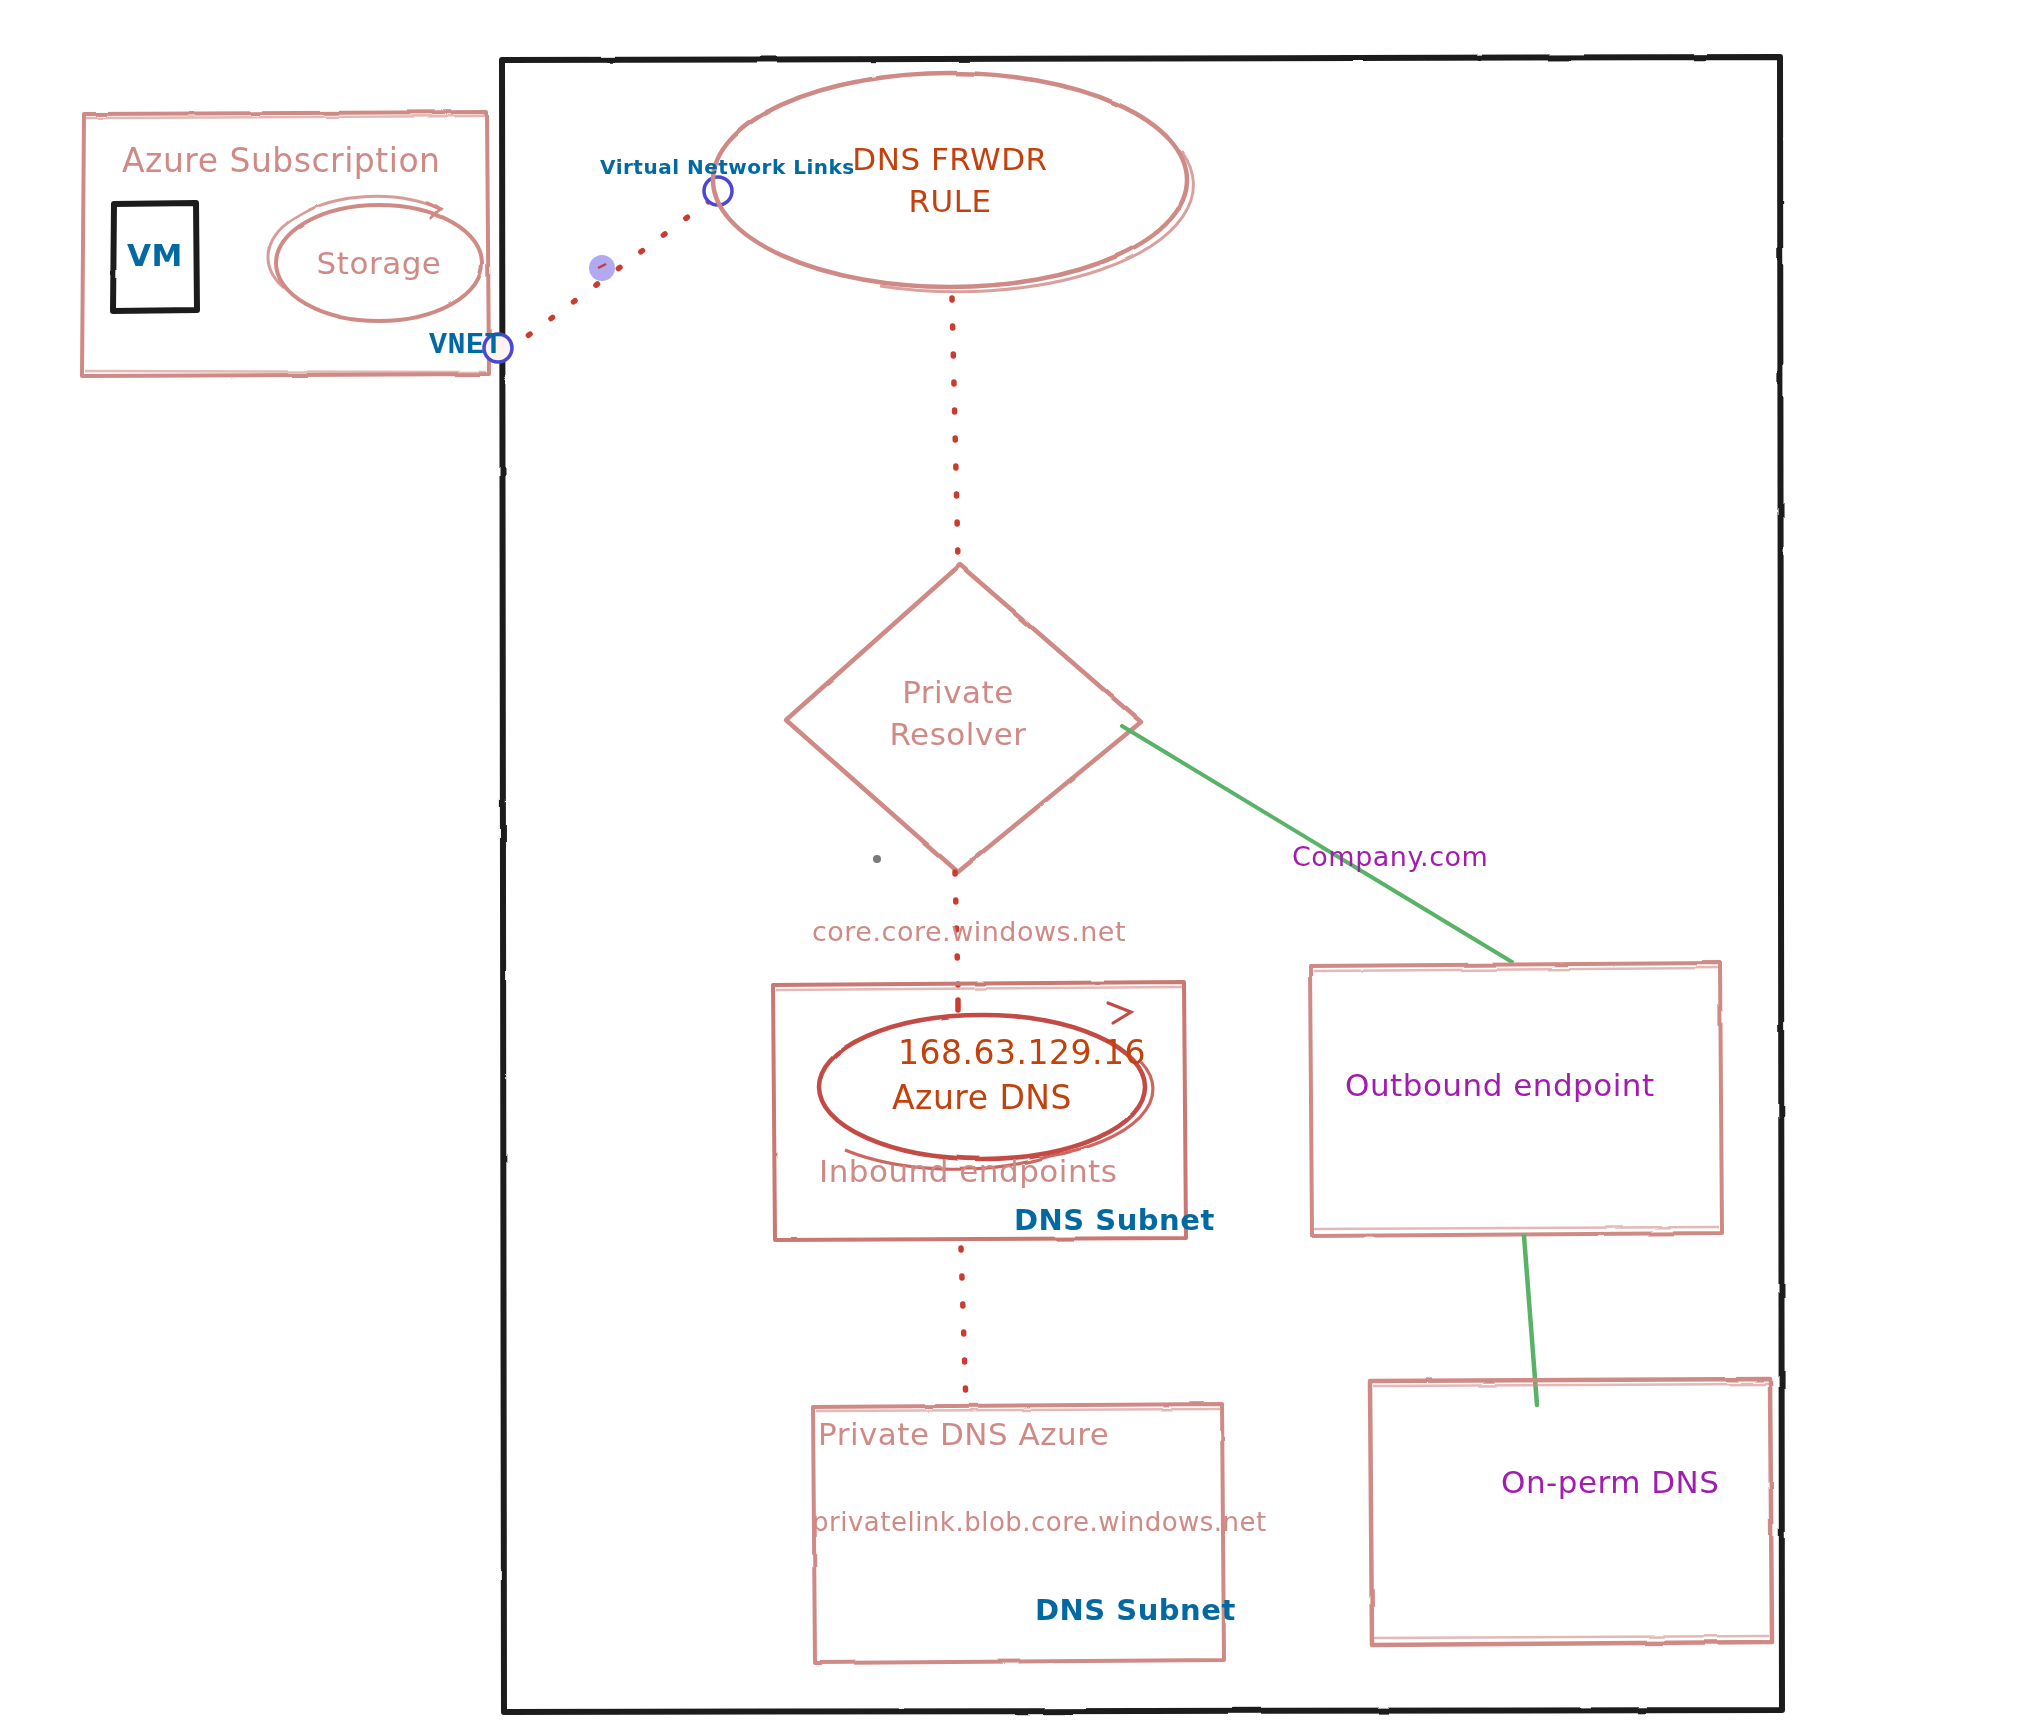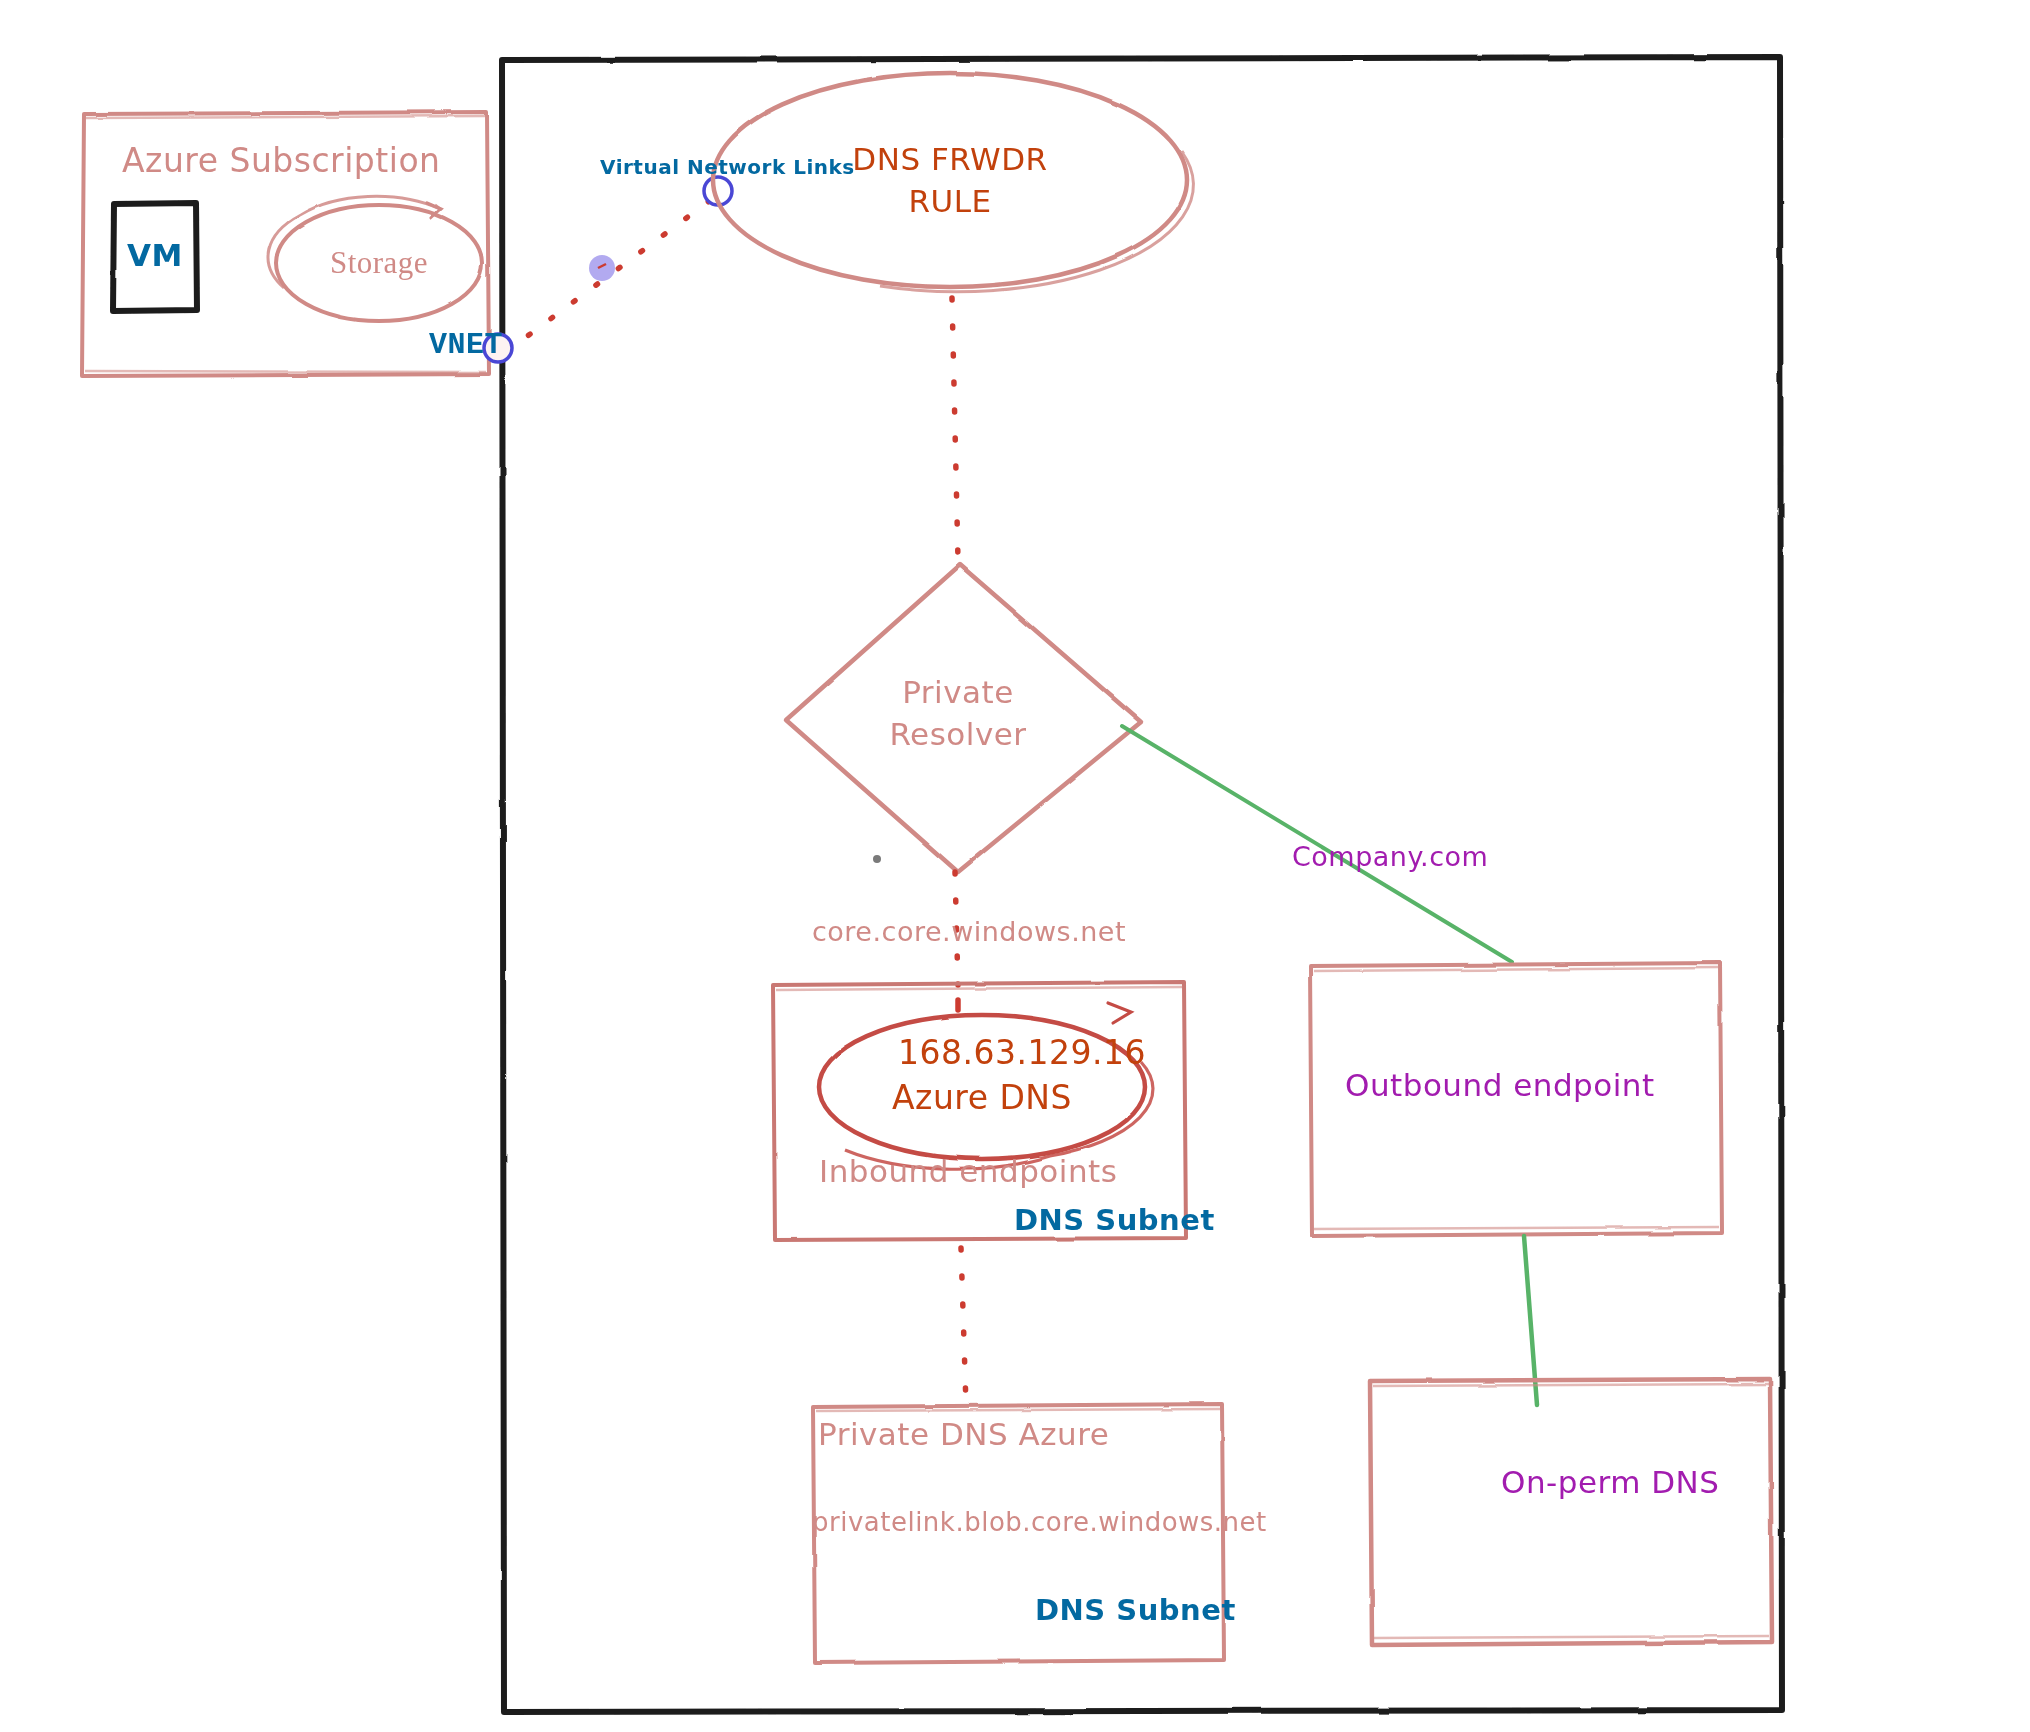--- a/index.html
+++ b/index.html
@@ -157,21 +157,21 @@
       <path d="M 1370,1381 L 1770,1379 L 1772,1642 L 1372,1645 Z" fill="none" stroke="#d08a86" stroke-width="4.5" stroke-linejoin="round"></path>
       <path d="M 1373,1386 L 1768,1384" fill="none" stroke="#d08a86" stroke-width="2.5" opacity="0.6"></path>
       <path d="M 1374,1638 L 1769,1636" fill="none" stroke="#d08a86" stroke-width="2.5" opacity="0.6"></path>
     </g>
   </svg>
 
   <div class="lbl red t-title" style="left:122px; top:140px;text-align:right;">Azure Subscription</div>
 
   <div class="lbl black t-vm" style="left:127px; top:236px;">VM</div>
 
-  <div class="lbl red t-node center" style="left:303px; top:244px; width:152px;font-family:Liberation Serif, serif;">Storage</div>
+  <div class="lbl red t-node center" style="left:303px; top:244px; width:152px;">Storage</div>
 
   <div class="lbl black t-vnet" style="left:429px; top:327px;font-family:Liberation Mono, monospace;">VNET</div>
 
   <div class="lbl black t-small" style="left:600px; top:155px;">Virtual Network Links</div>
 
   <div class="lbl red-deep t-node center" style="left:800px; top:140px; width:300px;">DNS FRWDR</div>
   <div class="lbl red-deep t-node center" style="left:800px; top:182px; width:300px;">RULE</div>
 
   <div class="lbl red t-node center" style="left:838px; top:673px; width:240px;">Private</div>
   <div class="lbl red t-node center" style="left:838px; top:715px; width:240px;">Resolver</div>

